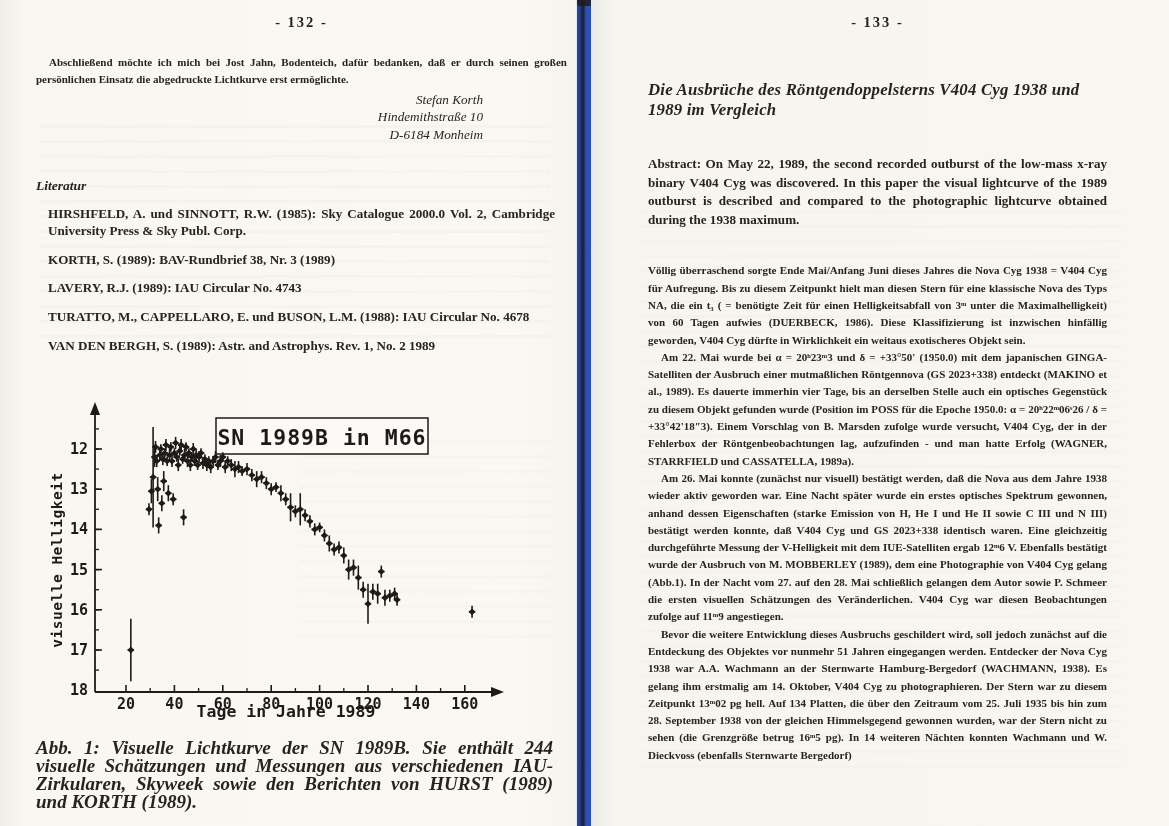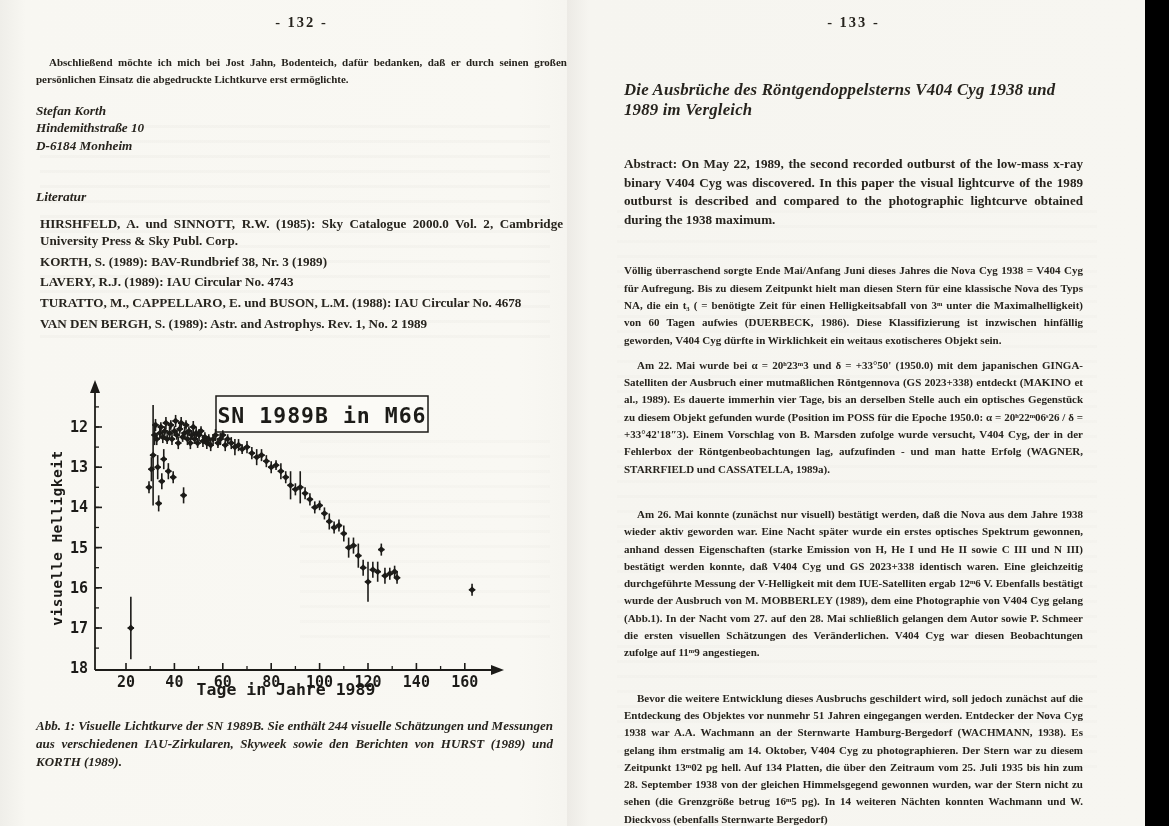--- a/index.html
+++ b/index.html
@@ -1,39 +1,39 @@
 <!DOCTYPE html>
 <html><head>
 <meta charset="utf-8">
 <style>
   html,body{margin:0;padding:0;}
   body{width:1169px;height:826px;font-family:"Liberation Serif","DejaVu Serif",serif;}
-  .sheet{position:relative;width:1169px;height:826px;background:#000000;overflow:hidden;}
+  .sheet{position:relative;width:1169px;height:826px;background:#1d4ed8;overflow:hidden;}
   .page{position:absolute;top:0;height:826px;box-sizing:border-box;color:#27241e;}
   .page-left{left:0;width:577px;background:linear-gradient(90deg,#efeee9 0,#f8f7f2 26px,#f9f8f3 90%,#f5f4ef 100%);padding:14px 10px 0 36px;}
-  .page-right{left:567px;width:578px;background:linear-gradient(90deg,#eceae5 0,#f6f5f0 22px,#f7f6f1 100%);padding:14px 62px 0 57px;}
+  .page-right{left:591px;width:578px;background:linear-gradient(90deg,#eceae5 0,#f6f5f0 22px,#f7f6f1 100%);padding:14px 62px 0 57px;}
   .gutter{position:absolute;left:576px;top:0;width:15px;height:826px;
     background:linear-gradient(90deg,rgba(60,55,48,0) 0%,rgba(45,41,36,.55) 28%,rgba(22,20,17,.88) 46%,rgba(95,88,78,.30) 68%,rgba(95,88,78,0) 100%);}
   .smudge-top{position:absolute;left:577px;top:0;width:90px;height:6px;background:#1d1b18;opacity:.82;border-radius:0 0 4px 3px;}
   .ghost{position:absolute;pointer-events:none;opacity:.55;
     background:repeating-linear-gradient(0deg,transparent 0px,transparent 12px,rgba(112,106,94,.06) 12px,rgba(112,106,94,.06) 15px);}
   .page-num{text-align:center;font-weight:bold;font-size:14.5px;letter-spacing:2px;}
   .body-text{font-weight:bold;font-size:11px;line-height:17.3px;text-align:justify;margin:0;}
   .indent{text-indent:13px;}
   .ack{margin-top:23px;}
-  .signature{margin-top:13px;text-align:left;padding-right:84px;font-style:italic;font-weight:bold;font-size:13.2px;line-height:17.5px;}
+  .signature{margin-top:2px;text-align:right;padding-right:84px;font-style:italic;font-weight:normal;font-size:13.2px;line-height:17.5px;}
   .lit-heading{margin-top:35px;text-align:left;font-style:italic;font-weight:bold;font-size:13.5px;font-family:Liberation Serif, serif;}
   .refs{margin-top:11px;}
-  .ref{font-weight:bold;font-size:13.1px;line-height:16.8px;text-align:justify;margin:4px;}
+  .ref{font-weight:bold;font-size:13.1px;line-height:16.8px;text-align:justify;margin:12px;}
   .chart-wrap{position:relative;margin-top:37px;margin-left:12px;width:562px;height:336px;}
-  .caption{margin-top:11px;font-style:italic;font-weight:bold;font-size:13px;line-height:18px;text-align:justify;padding-right:14px;}
+  .caption{margin-top:11px;font-style:italic;font-weight:bold;font-size:19px;line-height:18px;text-align:justify;padding-right:14px;}
   .art-title{margin:49px 0 0 0;font-style:italic;font-weight:bold;font-size:16.8px;letter-spacing:.2px;}
   .abstract{margin-top:35px;font-weight:bold;font-size:13.1px;line-height:18.6px;text-align:justify;}
-  .para{margin-top:8px;}
-  .gap-before{margin-top:28px;}
+  .para{margin-top:0;}
+  .gap-before{margin-top:0;}
   .first-para{margin-top:33px;}
   
   .ax-txt{font-family:"DejaVu Sans Mono",monospace;font-weight:bold;fill:#1c1b18;}
 </style>
 </head>
 <body>
 
 <div class="sheet">
 
   <div class="page page-left">

